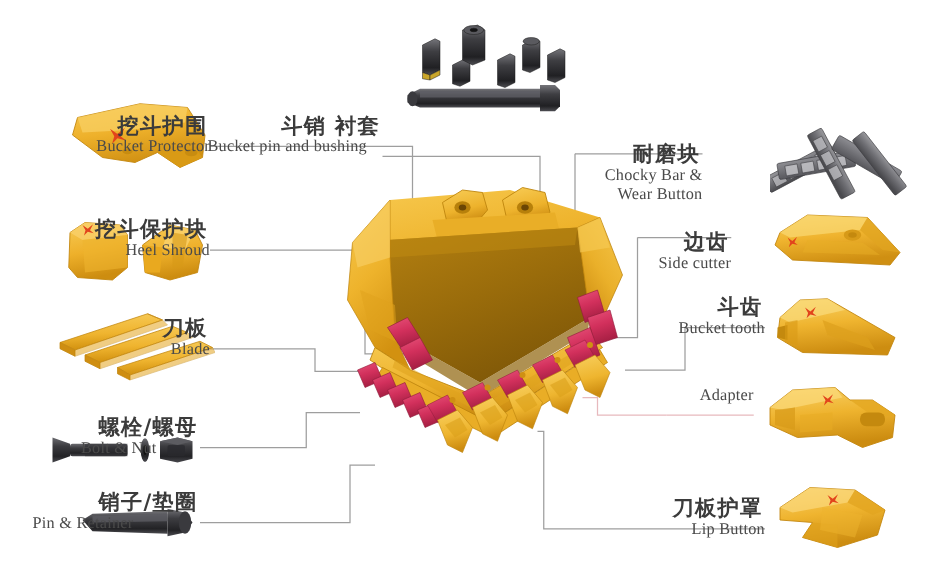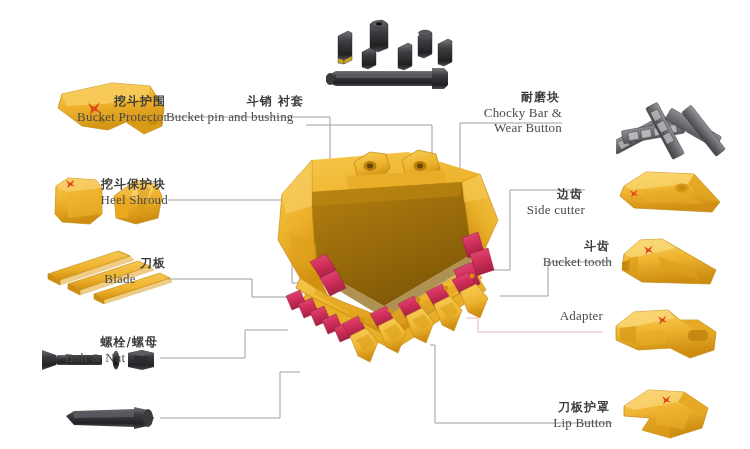--- a/index.html
+++ b/index.html
@@ -11,21 +11,21 @@
     position:relative;
   }
   #stage{position:absolute;left:0;top:0;width:750px;height:449px;overflow:hidden;background:#fff;}
 
   
   #lines{position:absolute;left:0;top:0;width:750px;height:449px;pointer-events:none;}
 
   
   .label{position:absolute;white-space:nowrap;}
   .label .cn{
-    font-size:12px;color:#3b3b3b;line-height:16px;letter-spacing:1px;
+    font-size:17px;color:#3b3b3b;line-height:16px;letter-spacing:1px;
     font-family:"DejaVu Sans","Liberation Sans",sans-serif;font-weight:600;
   }
   .label .en{
     font-size:13px;color:#4a4a4a;line-height:15px;letter-spacing:.2px;
     font-family:"Liberation Serif","DejaVu Serif",serif;
   }
   .label.l-right{text-align:right;}
   .label .cn{padding:0 2px;}
 
   
@@ -457,30 +457,34 @@
     <div class="en" style="text-align:left;padding-left:0px;">Bucket pin and bushing</div>
   </div>
 
   <div class="label l-right" style="left:28px;top:176px;width:140px;">
     <div class="cn">挖斗保护块</div>
     <div class="en" style="text-align:right;padding-left:14px;">Heel Shroud</div>
   </div>
 
   <div class="label l-right" style="left:28px;top:255px;width:140px;">
     <div class="cn">刀板</div>
-    <div class="en" style="text-align:center;padding-left:44px;">Blade</div>
+    <div class="en" style="text-align:right;padding-left:44px;">Blade</div>
   </div>
 
   <div class="label l-right" style="left:20px;top:334px;width:140px;">
     <div class="cn">螺栓/螺母</div>
     <div class="en" style="text-align:center;padding-left:10px;">Bolt &amp; Nut</div>
   </div>
 
-
-  <div class="label l-right" style="left:462px;top:89px;width:100px;">
+  <div class="label l-right" style="left:20px;top:394px;width:140px;">
+    <div class="cn">销子/垫圈</div>
+    <div class="en" style="text-align:left;padding-left:6px;">Pin &amp; Retainer</div>
+  </div>
+
+  <div class="label l-right" style="left:462px;top:116px;width:100px;">
     <div class="cn">耐磨块</div>
     <div class="en">Chocky Bar &amp;</div>
     <div class="en">Wear Button</div>
   </div>
 
   <div class="label l-right" style="left:485px;top:166px;width:100px;margin-top:20px;">
     <div class="cn">边齿</div>
     <div class="en">Side cutter</div>
   </div>
 

